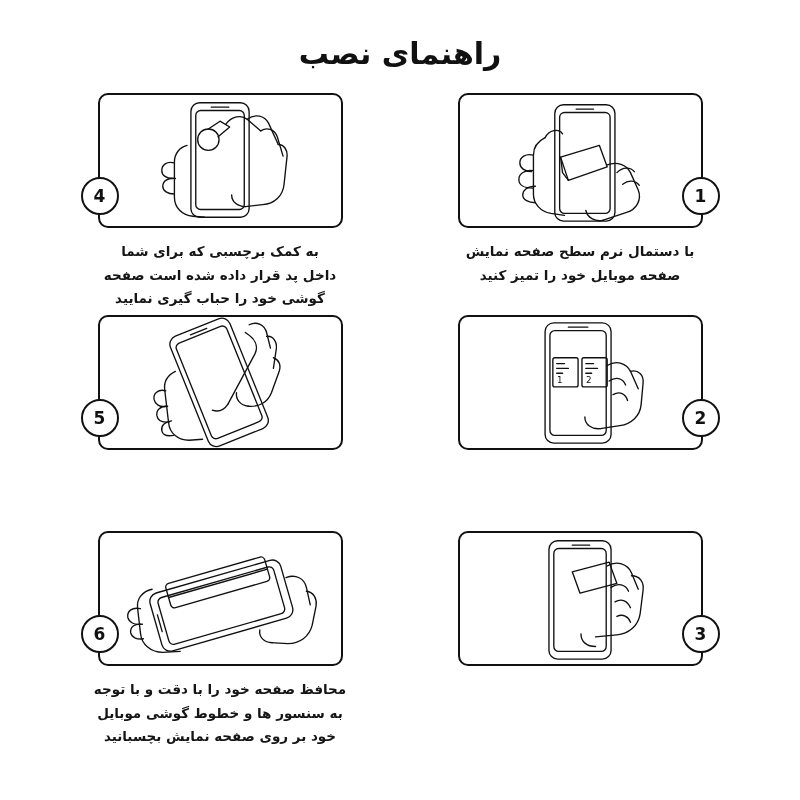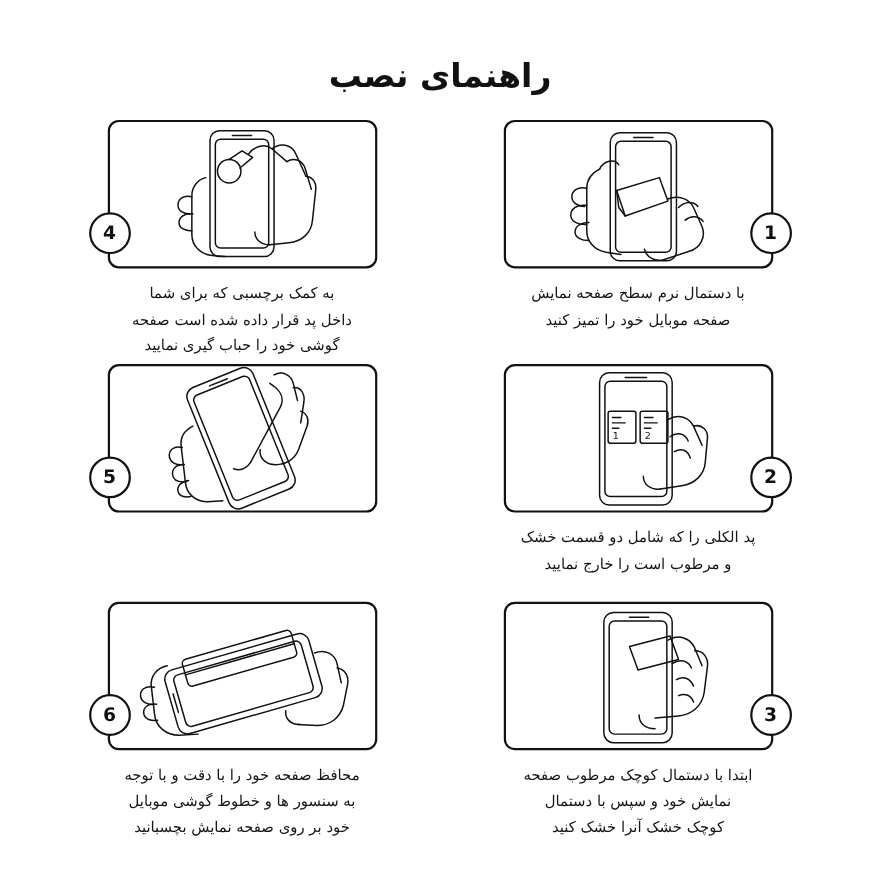--- a/index.html
+++ b/index.html
@@ -13,21 +13,21 @@
     font-family: "DejaVu Sans", "Liberation Sans", sans-serif;
     color: #1a1a1a;
     overflow: hidden;
     position: relative;
   }
   .page {
     width: 800px;
     height: 800px;
     position: relative;
     box-sizing: border-box;
-    padding: 16px;
+    padding: 0;
   }
   .title {
     text-align: center;
     font-size: 30px;
     font-weight: 700;
     color: #111;
     padding-top: 36px;
     letter-spacing: 0.5px;
     direction: rtl;
   }
@@ -95,21 +95,21 @@
   .badge.left {
     left: -17px;
   }
   .caption {
     margin-top: 12px;
     text-align: center;
     direction: rtl;
     font-size: 13.5px;
     line-height: 1.75;
     color: #151515;
-    font-weight: 400;
+    font-weight: 700;
     width: 255px;
     white-space: pre-line;
   }
 </style>
 </head>
 <body>
 
 <div class="page">
 
   <div class="title">راهنمای نصب</div>
@@ -194,22 +194,20 @@
 
             <path d="M150 50 c10 -6 20 -2 24 6 l8 18"></path>
             <path d="M174 56 c8 -2 14 4 13 12 l-2 22 c-1 12 -10 20 -22 22 l-20 3"></path>
             <path d="M143 115 c-9 1 -16 -4 -16 -12"></path>
             <path d="M152 66 c7 -5 14 -3 17 4"></path>
             <path d="M156 80 c7 -4 13 -1 15 6"></path>
           </svg>
         </div>
         <div class="badge right">2</div>
       </div>
-      <div class="caption">پد الکلی را که شامل دو قسمت خشک
-و مرطوب است را خارج نمایید</div>
     </div>
 
     <div class="cell">
       <div class="illus-wrap">
         <div class="illus-box">
           <svg viewBox="0 0 245 135" fill="none" stroke="#111" stroke-width="1.4" stroke-linecap="round" stroke-linejoin="round">
 
             <g transform="rotate(-22 122 67)">
               <rect x="88" y="6" width="66" height="122" rx="9"></rect>
               <rect x="93" y="14" width="56" height="106" rx="5"></rect>
@@ -248,23 +246,20 @@
             <path d="M150 34 c10 -6 21 -2 25 7 l7 17"></path>
             <path d="M175 44 c9 0 13 7 12 15 l-3 24 c-2 13 -12 21 -24 22 l-22 2"></path>
             <path d="M138 117 c-9 0 -15 -5 -15 -13"></path>
             <path d="M154 56 c7 -5 15 -3 18 4"></path>
             <path d="M158 71 c7 -4 13 -1 16 6"></path>
             <path d="M160 86 c6 -3 12 0 14 6"></path>
           </svg>
         </div>
         <div class="badge right">3</div>
       </div>
-      <div class="caption">ابتدا با دستمال کوچک مرطوب صفحه
-نمایش خود و سپس با دستمال
-کوچک خشک آنرا خشک کنید</div>
     </div>
 
     <div class="cell">
       <div class="illus-wrap">
         <div class="illus-box">
           <svg viewBox="0 0 245 135" fill="none" stroke="#111" stroke-width="1.4" stroke-linecap="round" stroke-linejoin="round">
 
             <g transform="rotate(-16 122 70)">
               <rect x="52" y="44" width="140" height="62" rx="9"></rect>
               <rect x="60" y="50" width="124" height="50" rx="5"></rect>

